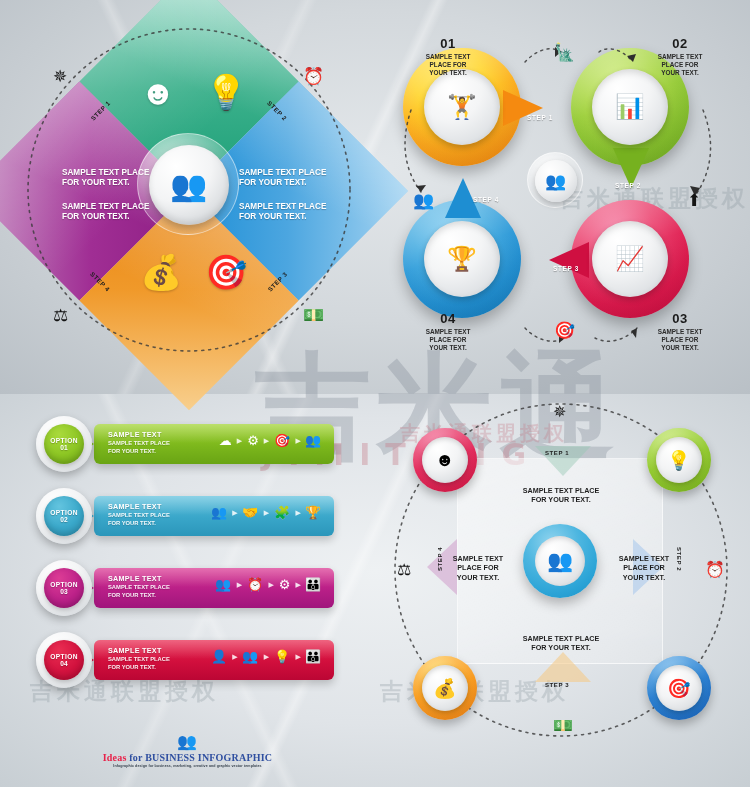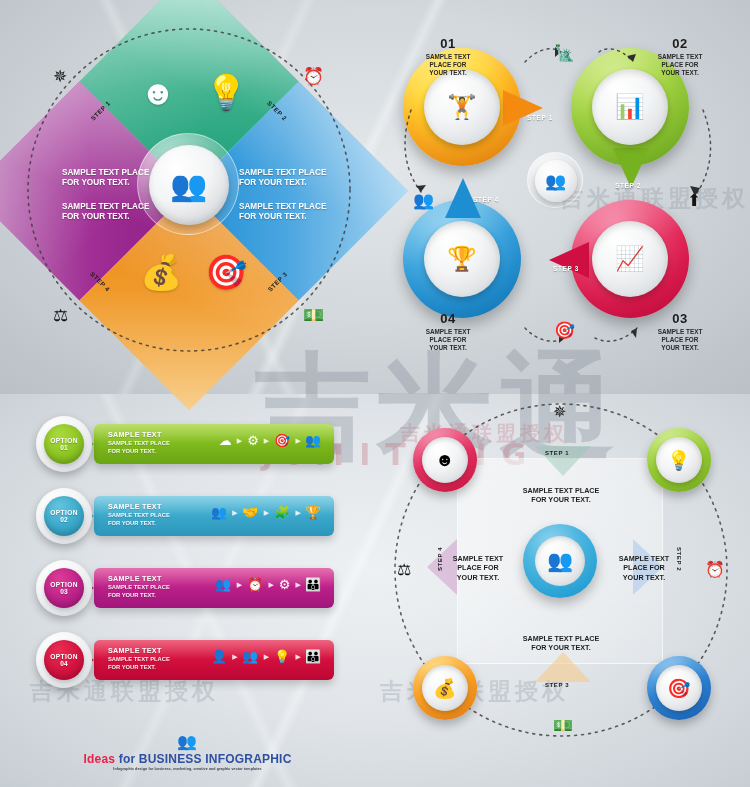--- a/index.html
+++ b/index.html
@@ -135,21 +135,21 @@
   .c-green-s{ background:radial-gradient(circle at 38% 26%,#a9da3c 0%,#8cc523 55%,#6fa916 100%); }
   .c-blue   { background:linear-gradient(180deg,#5bbfdc 0%,#39a6c9 55%,#2b96ba 100%); }
   .c-blue-s { background:radial-gradient(circle at 38% 26%,#63c4df 0%,#3aa8ca 55%,#2d94b7 100%); }
   .c-mag    { background:linear-gradient(180deg,#d9328f 0%,#b81f87 55%,#a0157c 100%); }
   .c-mag-s  { background:radial-gradient(circle at 38% 26%,#dc3c95 0%,#bd2289 55%,#a2167d 100%); }
   .c-red    { background:linear-gradient(180deg,#e8224a 0%,#d10f3d 55%,#bb0634 100%); }
   .c-red-s  { background:radial-gradient(circle at 38% 26%,#ea2d52 0%,#d3133f 55%,#bb0734 100%); }
 
   .footer { position:absolute; left:0; top:340px; width:375px; text-align:center; }
   .footer .flogo { font-size:16px; line-height:1; margin-bottom:2px; }
-  .footer .fl1 { font-size:12px; font-weight:bold; letter-spacing:.2px; }
+  .footer .fl1 { font-size:10px; font-weight:bold; letter-spacing:.2px;font-family:Liberation Serif, serif; }
   .footer .fl1 .a { color:#e8224a; } .footer .fl1 .b { color:#2f4fa0; }
   .footer .fl2 { font-size:3.6px; font-weight:bold; color:#37424e; letter-spacing:.1px; margin-top:1px; }
 
   
   #panel-circle { position:absolute; left:375px; top:394px; width:375px; height:393px; }
   .cd-square { position:absolute; left:82px; top:64px; width:206px; height:206px;
       background:linear-gradient(160deg, rgba(255,255,255,.55), rgba(255,255,255,.18));
       border:1px solid rgba(255,255,255,.55); }
   .cd-tri { position:absolute; width:0; height:0; }
   .cd-txt { position:absolute; z-index:5; font-size:7.2px; font-weight:bold; color:#1e1e1e; line-height:1.3;

